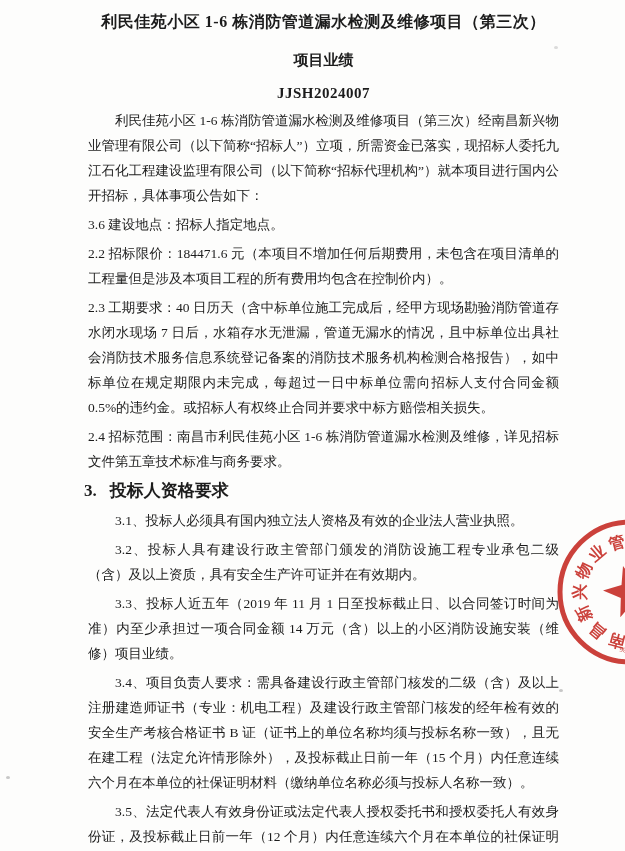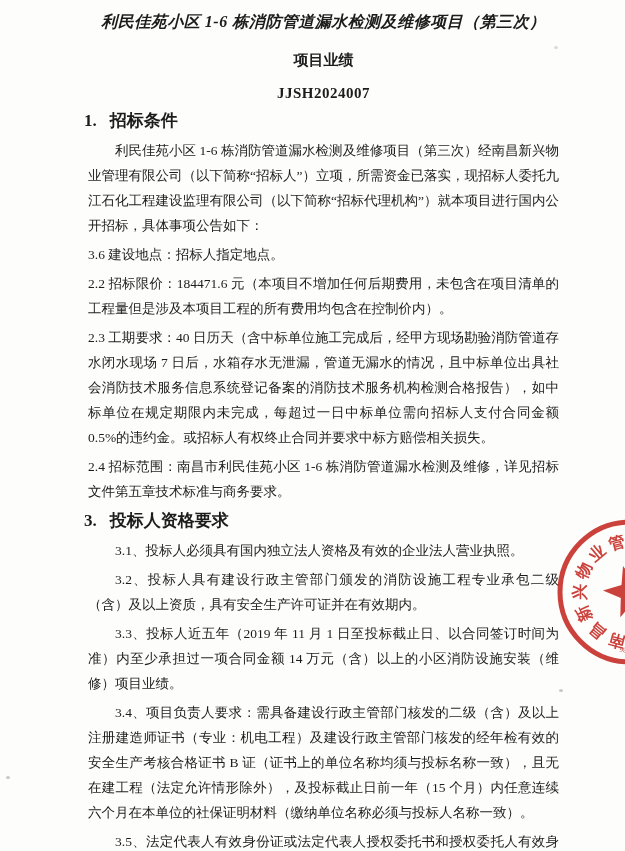--- a/index.html
+++ b/index.html
@@ -14,21 +14,20 @@
   .content{
     position:absolute;
     left:84px;right:62px;top:10px;
   }
   .doc-title{
     text-align:center;
     font-weight:bold;
     font-size:16px;
     line-height:24px;
     letter-spacing:.5px;
-    font-style:italic;
   }
   .doc-subtitle{
     text-align:center;
     font-weight:bold;
     font-size:15px;
     line-height:24px;
     margin-top:14px;
   }
   .doc-number{
     text-align:center;
@@ -70,21 +69,20 @@
 </style>
 </head>
 <body>
 
 <div class="page">
   <div class="content">
     <div class="doc-title">利民佳苑小区 1-6 栋消防管道漏水检测及维修项目（第三次）</div>
     <div class="doc-subtitle">项目业绩</div>
     <div class="doc-number">JJSH2024007</div>
     <div id="sections">
-        <div class="sec-heading"><span class="sec-no">1.</span><span>招标条件</span></div>
         <p class="para indent">利民佳苑小区 1-6 栋消防管道漏水检测及维修项目（第三次）经南昌新兴物业管理有限公司（以下简称“招标人”）立项，所需资金已落实，现招标人委托九江石化工程建设监理有限公司（以下简称“招标代理机构”）就本项目进行国内公开招标，具体事项公告如下：</p>
         <p class="para">3.6 建设地点：招标人指定地点。</p>
         <p class="para">2.2 招标限价：184471.6 元（本项目不增加任何后期费用，未包含在项目清单的工程量但是涉及本项目工程的所有费用均包含在控制价内）。</p>
         <p class="para">2.3 工期要求：40 日历天（含中标单位施工完成后，经甲方现场勘验消防管道存水闭水现场 7 日后，水箱存水无泄漏，管道无漏水的情况，且中标单位出具社会消防技术服务信息系统登记备案的消防技术服务机构检测合格报告），如中标单位在规定期限内未完成，每超过一日中标单位需向招标人支付合同金额 0.5%的违约金。或招标人有权终止合同并要求中标方赔偿相关损失。</p>
         <p class="para">2.4 招标范围：南昌市利民佳苑小区 1-6 栋消防管道漏水检测及维修，详见招标文件第五章技术标准与商务要求。</p>
         <div class="sec-heading"><span class="sec-no">3.</span><span>投标人资格要求</span></div>
         <p class="para indent">3.1、投标人必须具有国内独立法人资格及有效的企业法人营业执照。</p>
         <p class="para indent">3.2、投标人具有建设行政主管部门颁发的消防设施工程专业承包二级（含）及以上资质，具有安全生产许可证并在有效期内。</p>
         <p class="para indent">3.3、投标人近五年（2019 年 11 月 1 日至投标截止日、以合同签订时间为准）内至少承担过一项合同金额 14 万元（含）以上的小区消防设施安装（维修）项目业绩。</p>
         <p class="para indent">3.4、项目负责人要求：需具备建设行政主管部门核发的二级（含）及以上注册建造师证书（专业：机电工程）及建设行政主管部门核发的经年检有效的安全生产考核合格证书 B 证（证书上的单位名称均须与投标名称一致），且无在建工程（法定允许情形除外），及投标截止日前一年（15 个月）内任意连续六个月在本单位的社保证明材料（缴纳单位名称必须与投标人名称一致）。</p>

